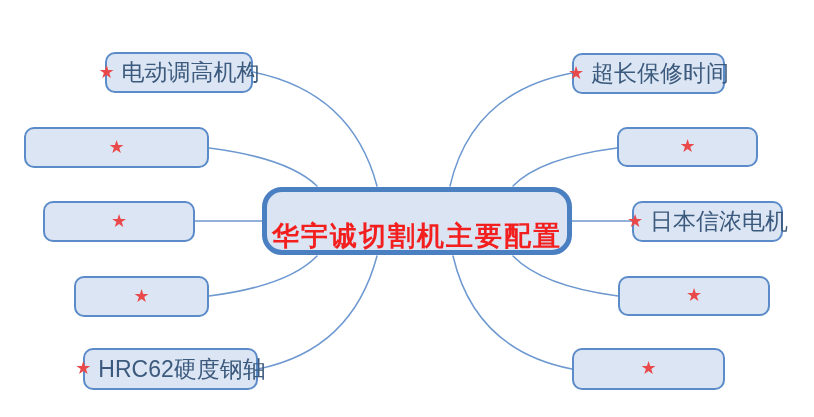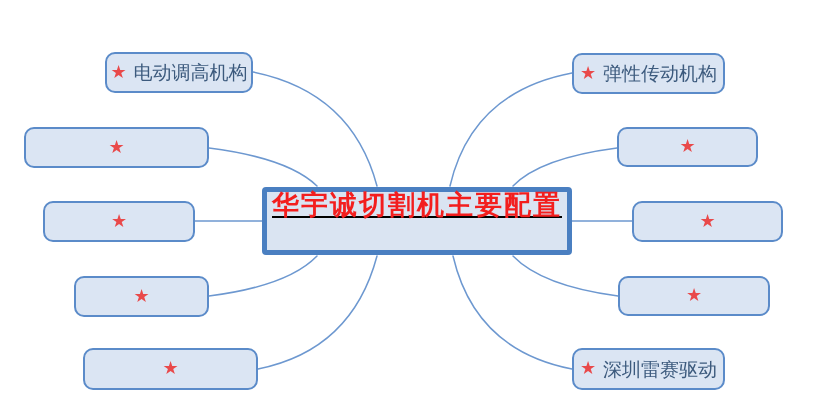--- a/index.html
+++ b/index.html
@@ -31,40 +31,39 @@
     align-items:center;
     justify-content:center;
     gap:7px;
     background:var(--node-fill,#dbe5f3);
     border:2px solid var(--node-border,#5b8bc9);
     border-radius:10px;
     padding:0 8px;
   }
   .node .label{
     color:var(--label-text,#3c5a7d);
-    font-size:19px;
+    font-size:23px;
     white-space:nowrap;
     line-height:1;
   }
   .node .star{
     color:var(--star,#e9494a);
     font-size:18px;
     line-height:1;
     transform:translateY(-1px);
   }
   .center-node{
     position:absolute;
     box-sizing:border-box;
     display:flex;
-    align-items:flex-start;
+    align-items:flex-end;
     justify-content:center;
     background:var(--center-fill,#dae4f2);
     border:5px solid var(--center-border,#4a7fc1);
-    border-radius:4px;
-    text-decoration:underline;
+    border-radius:20px;
   }
   .center-node .title{
     color:var(--center-text,#f31e1e);
     font-size:27px;
     font-weight:bold;
     letter-spacing:2px;
     white-space:nowrap;
     line-height:1;
   }
 </style>
@@ -98,41 +97,42 @@
   <div class="node" style="left:43px;top:201px;width:152px;height:41px;">
     <span class="star">★</span>
   </div>
 
   <div class="node" style="left:74px;top:276px;width:135px;height:41px;">
     <span class="star">★</span>
   </div>
 
   <div class="node" style="left:83px;top:348px;width:175px;height:42px;">
     <span class="star">★</span>
+    <span class="label">HRC62硬度钢轴</span>
   </div>
 
   <div class="node" style="left:572px;top:53px;width:153px;height:41px;">
     <span class="star">★</span>
-    <span class="label">弹性传动机构</span>
+    <span class="label">超长保修时间</span>
   </div>
 
   <div class="node" style="left:617px;top:127px;width:141px;height:40px;">
     <span class="star">★</span>
   </div>
 
   <div class="node" style="left:632px;top:201px;width:151px;height:41px;">
     <span class="star">★</span>
+    <span class="label">日本信浓电机</span>
   </div>
 
   <div class="node" style="left:618px;top:276px;width:152px;height:40px;">
     <span class="star">★</span>
   </div>
 
   <div class="node" style="left:572px;top:348px;width:153px;height:42px;">
     <span class="star">★</span>
-    <span class="label">深圳雷赛驱动</span>
   </div>
 
   <div class="center-node" style="left:262px;top:187px;width:310px;height:68px;">
     <span class="title">华宇诚切割机主要配置</span>
   </div>
 
 </div>
 
 </body></html>

